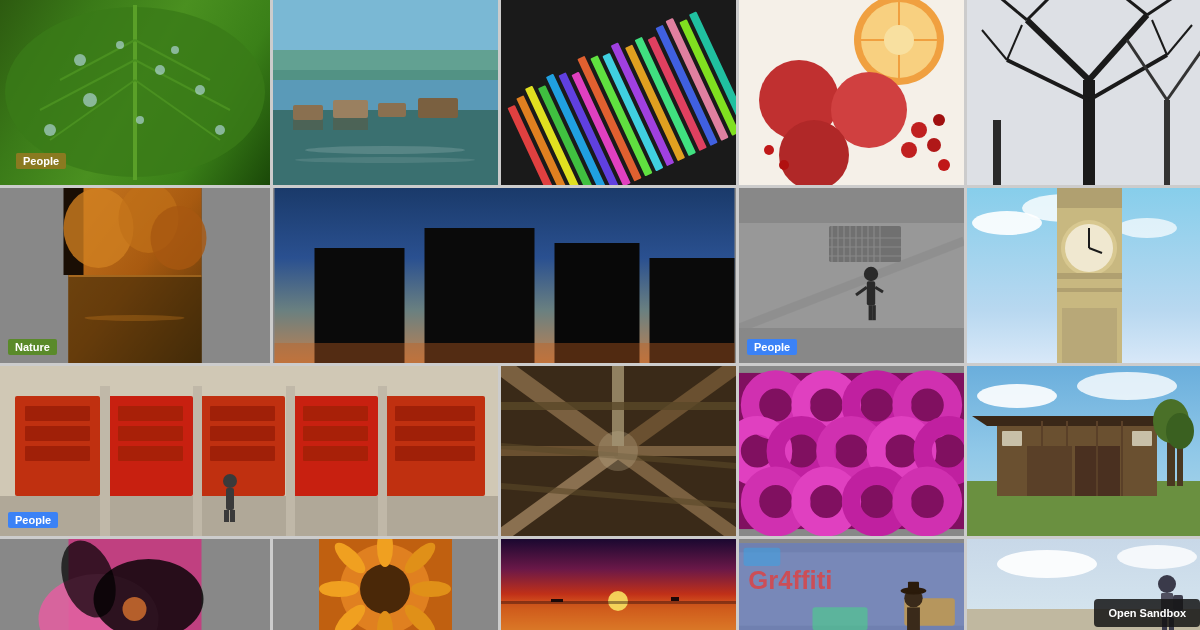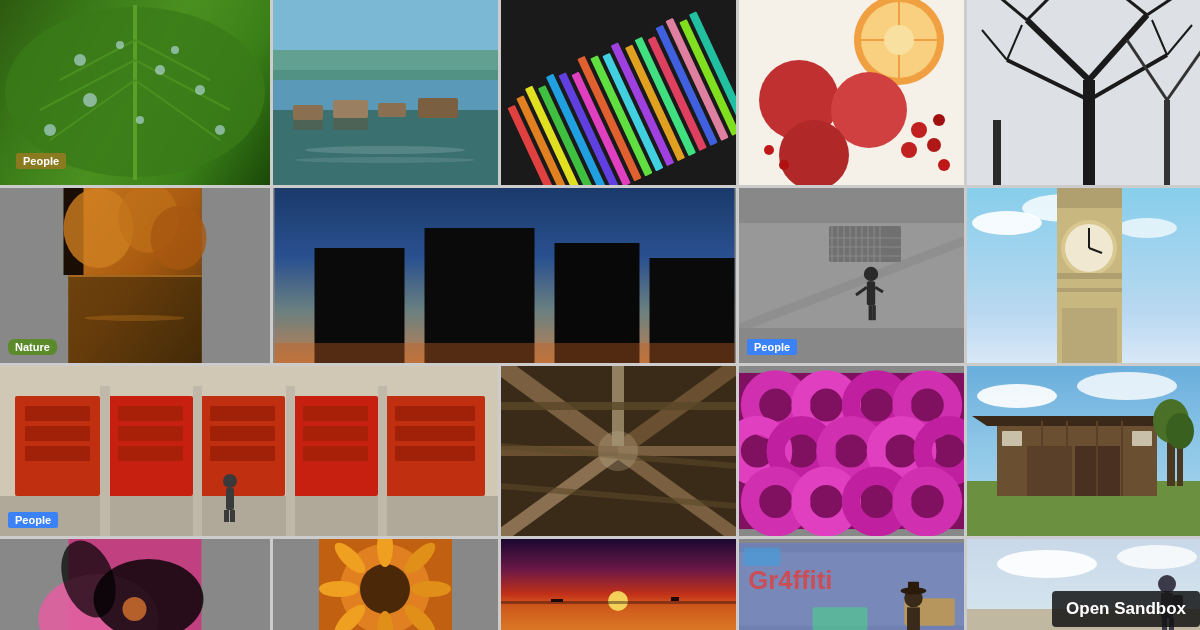--- a/index.html
+++ b/index.html
@@ -37,21 +37,21 @@
       position: absolute;
       bottom: 8px;
       left: 8px;
       padding: 2px 7px;
       font-size: 11px;
       font-weight: bold;
       border-radius: 2px;
       color: white;
     }
 
-    .tag-nature { background: #5a8a2a; border-radius: 6px; }
+    .tag-nature { background: #5a8a2a; }
     .tag-flora { background: #8a7a20; }
     .tag-people { background: #3b82f6; }
 
     
     .cell-r1c1 { grid-column: 1; grid-row: 1; }
     .cell-r1c2 { grid-column: 2; grid-row: 1; }
     .cell-r1c3 { grid-column: 3; grid-row: 1; }
     .cell-r1c4 { grid-column: 4; grid-row: 1; }
     .cell-r1c5 { grid-column: 5; grid-row: 1; }
 
@@ -76,21 +76,21 @@
 
     
     .open-sandbox-btn {
       position: absolute;
       bottom: 12px;
       right: 12px;
       background: rgba(20, 20, 20, 0.85);
       color: white;
       padding: 8px 14px;
       border-radius: 4px;
-      font-size: 17px;
+      font-size: 11px;
       font-weight: 600;
       cursor: pointer;
       border: none;
       white-space: nowrap;
     }
 
     
     .cell-r2c2 {
       width: 100%;
     }

